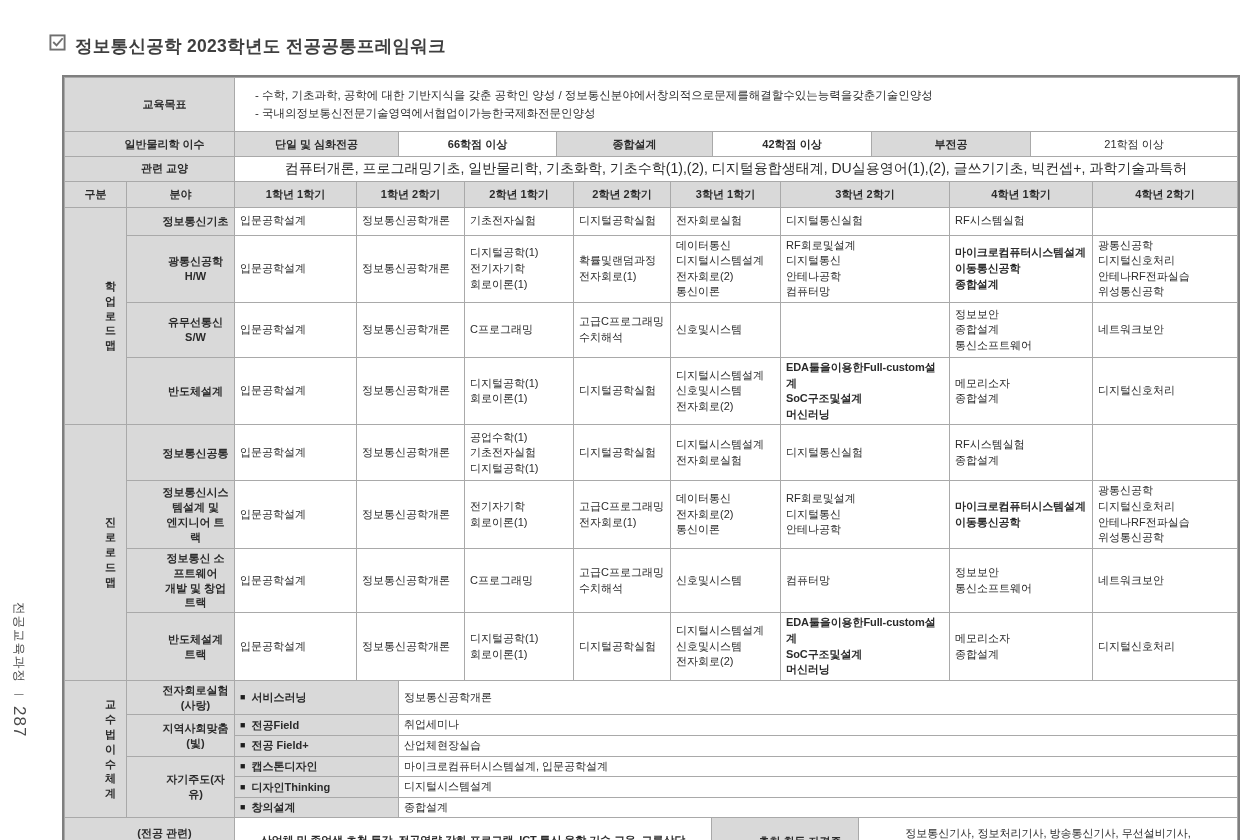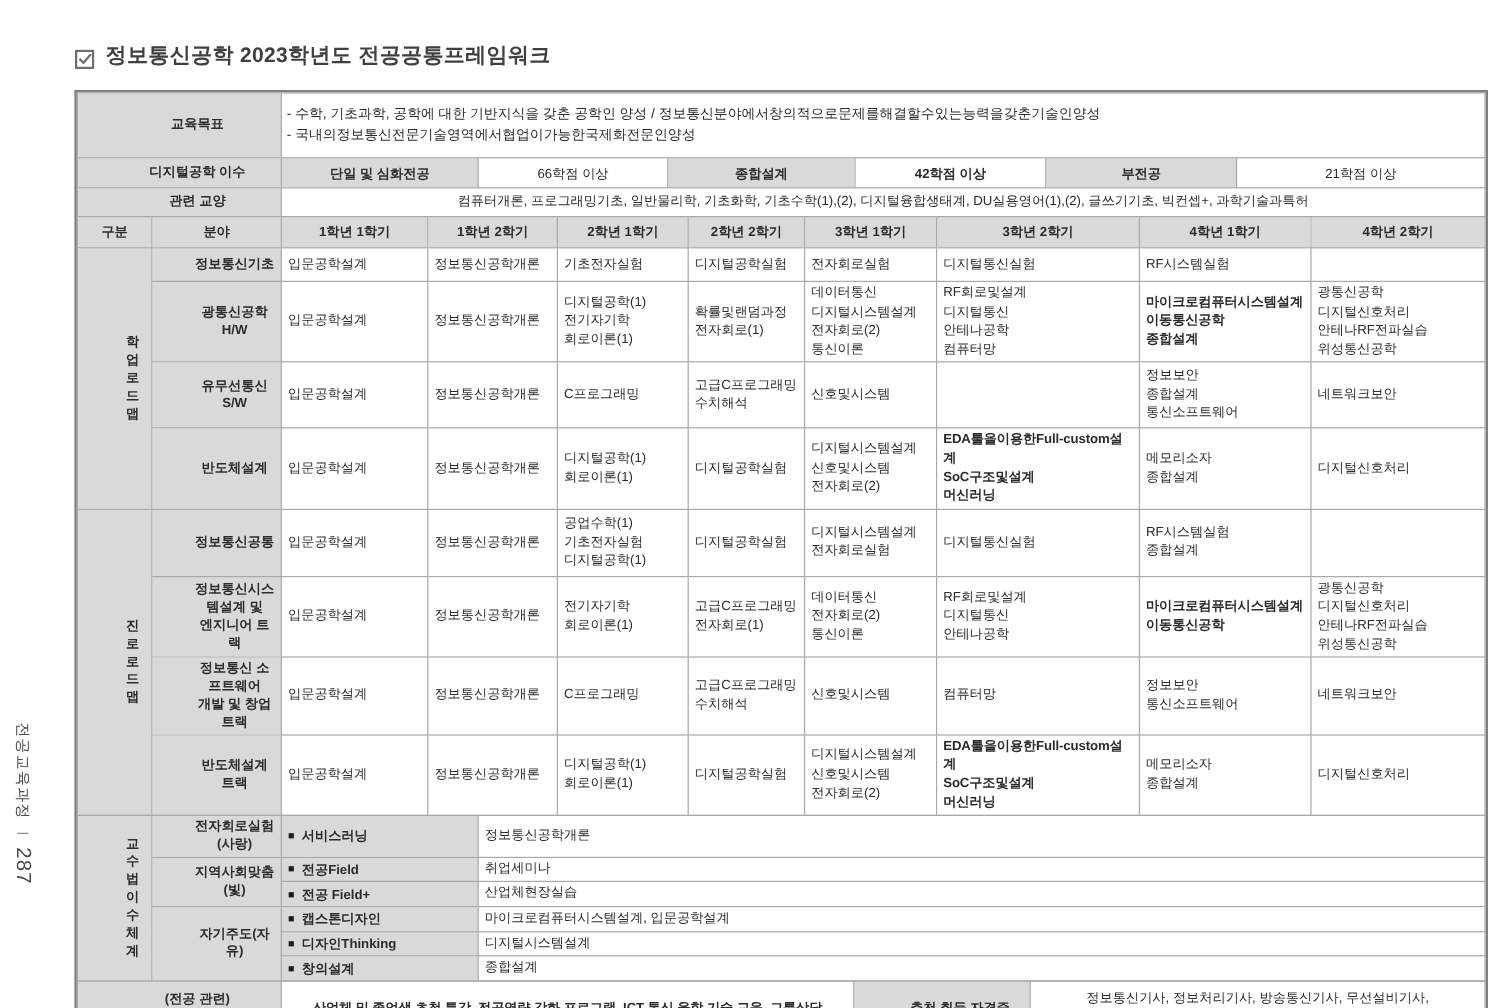--- a/index.html
+++ b/index.html
@@ -1,21 +1,21 @@
 <!DOCTYPE html>
 <html><head>
 <meta charset="utf-8">
 <style>
   html,body{margin:0;padding:0;}
   body{
     width:1244px;height:840px;background:#ffffff;position:relative;overflow:hidden;
     font-family:"Liberation Sans","DejaVu Sans",sans-serif;color:#2b2b2b;
   }
   
-  .doc-title{position:absolute;left:62px;top:34px;display:flex;align-items:flex-end;gap:9px;}
+  .doc-title{position:absolute;left:49px;top:34px;display:flex;align-items:flex-start;gap:9px;}
   .doc-title .chk{width:17px;height:17px;flex:0 0 auto;}
   .doc-title .txt{font-size:17.5px;font-weight:bold;color:#3f3f3f;letter-spacing:0.3px;}
   
   .side-label{
     position:absolute;left:34px;top:602px;width:195px;height:30px;
     transform:rotate(90deg);transform-origin:top left;
     display:flex;align-items:center;gap:6px;color:#4a4a4a;
   }
   .side-label .s1{font-size:12.5px;letter-spacing:1px;}
   .side-label .sep{font-size:11px;color:#6a6a6a;}
@@ -23,21 +23,21 @@
   
   .frame{position:absolute;left:62px;top:75px;width:1174px;border:2px solid #7f7f7f;background:#fff;}
   table{border-collapse:collapse;table-layout:fixed;width:100%;}
   .tbl + .tbl{margin-top:-1px;}
   td,th{border:1px solid #a9a9a9;font-size:11px;padding:2px 5px;overflow:hidden;vertical-align:middle;}
   .g{background:#d9d9d9;}
   .lbl{font-weight:bold;text-align:center;white-space:pre-line;line-height:1.35;padding-left:35px;}
   .hd{font-weight:bold;text-align:center;}
   .c{white-space:pre-line;text-align:left;line-height:1.42;}
   .cc{white-space:pre-line;text-align:center;line-height:1.4;}
-  .goal{white-space:pre-line;line-height:1.55;font-size:11.5px;padding-left:4px;}
+  .goal{white-space:pre-line;line-height:1.55;font-size:11.5px;padding-left:20px;}
   .blt{display:inline-block;margin-right:6px;font-size:9px;vertical-align:1px;color:#1d1d1d;}
   .method{font-weight:bold;}
   .nowrapish{letter-spacing:-0.1px;font-weight:bold;}
 </style>
 </head>
 <body>
 
 <div class="doc-title">
   <svg class="chk" viewBox="0 0 18 18">
     <rect x="1.5" y="1.5" width="15" height="15" fill="none" stroke="#6f6f6f" stroke-width="2"></rect>
@@ -64,31 +64,31 @@
         <col style="width:159px">
         <col>
       </colgroup>
     <tbody>
         <tr style="height:54px">
       <td class="g lbl">교육목표</td>
       <td class="goal" colspan="6">- 수학, 기초과학, 공학에 대한 기반지식을 갖춘 공학인 양성 / 정보통신분야에서창의적으로문제를해결할수있는능력을갖춘기술인양성
 - 국내의정보통신전문기술영역에서협업이가능한국제화전문인양성</td>
     </tr>
     <tr style="height:25px">
-      <td class="g lbl">디지털공학 이수</td>
+      <td class="g lbl">일반물리학 이수</td>
       <td class="g hd">단일 및 심화전공</td>
-      <td class="hd" style="font-weight:normal">66학점 이상</td>
+      <td class="hd" style="font-weight:bold">66학점 이상</td>
       <td class="g hd">종합설계</td>
       <td class="hd" style="font-weight:bold">42학점 이상</td>
       <td class="g hd">부전공</td>
       <td class="hd" style="font-weight:normal">21학점 이상</td>
     </tr>
     <tr style="height:24px">
       <td class="g lbl">관련 교양</td>
-      <td class="cc" colspan="6" style="font-size:11px">컴퓨터개론, 프로그래밍기초, 일반물리학, 기초화학, 기초수학(1),(2), 디지털융합생태계, DU실용영어(1),(2), 글쓰기기초, 빅컨셉+, 과학기술과특허</td>
+      <td class="cc" colspan="6" style="font-size:14px">컴퓨터개론, 프로그래밍기초, 일반물리학, 기초화학, 기초수학(1),(2), 디지털융합생태계, DU실용영어(1),(2), 글쓰기기초, 빅컨셉+, 과학기술과특허</td>
     </tr>
   </tbody>
     </table>
 
   <table class="tbl">
     <colgroup>
         <col style="width:62px">
         <col style="width:108px">
         <col style="width:122px">
         <col style="width:108px">

